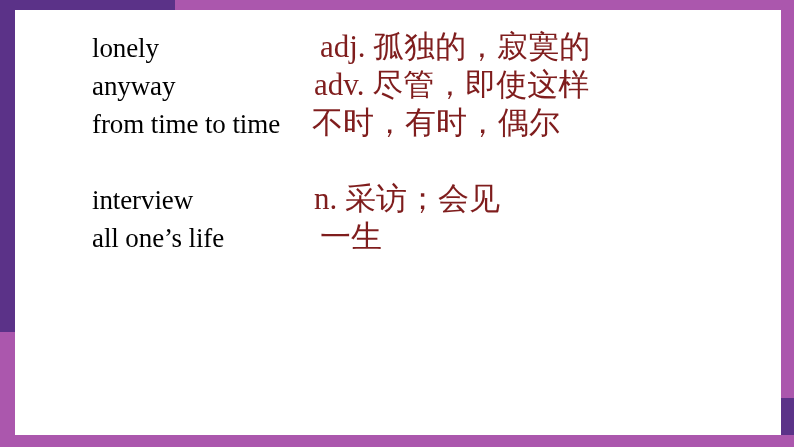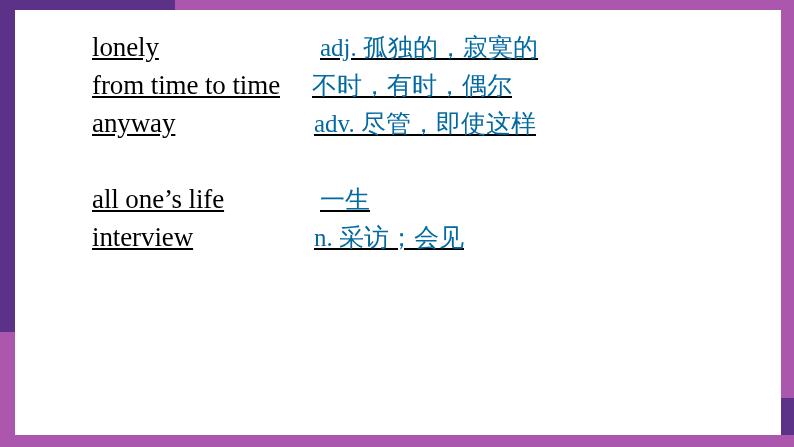--- a/index.html
+++ b/index.html
@@ -93,43 +93,42 @@
     bottom: 13px;
     background: #ffffff;
   }
 
   
   .vocab-list {
     position: absolute;
     left: 76px;
     top: 17px;
     right: 0;
-    text-decoration: underline;
   }
 
   .vocab-row {
     display: flex;
     align-items: baseline;
     height: 38px;
   }
 
   .term {
     flex: 0 0 auto;
     width: 220px;
     color: #000000;
     font-size: 27px;
     line-height: 38px;
     white-space: nowrap;
     letter-spacing: -0.1px;
   }
 
   .meaning {
     flex: 1 1 auto;
-    color: #0369a1;
-    font-size: 25px;
+    color: #7f1d1d;
+    font-size: 31px;
     line-height: 38px;
     white-space: nowrap;
   }
 
   
   .vocab-row[data-row="0"] .meaning { padding-left: 8px; }
   .vocab-row[data-row="1"] .meaning { padding-left: 0px; }
   .vocab-row[data-row="2"] .meaning { padding-left: 2px; }
   .vocab-row[data-row="3"] .meaning { padding-left: 2px; }
   .vocab-row[data-row="4"] .meaning { padding-left: 2px; }
@@ -150,39 +149,39 @@
 
   <div class="canvas">
 
     <div class="vocab-list">
 
       <div class="vocab-row" data-row="0">
         <span class="term">lonely</span>
         <span class="meaning">adj. 孤独的，寂寞的</span>
       </div>
 
+      <div class="vocab-row" data-row="2">
+        <span class="term">anyway</span>
+        <span class="meaning">adv. 尽管，即使这样</span>
+      </div>
+
       <div class="vocab-row" data-row="1">
         <span class="term">from time to time</span>
         <span class="meaning">不时，有时，偶尔</span>
       </div>
 
-      <div class="vocab-row" data-row="2">
-        <span class="term">anyway</span>
-        <span class="meaning">adv. 尽管，即使这样</span>
+      <div class="vocab-row" data-row="3">
       </div>
 
-      <div class="vocab-row" data-row="3">
+      <div class="vocab-row" data-row="4">
+        <span class="term">interview</span>
+        <span class="meaning">n. 采访；会见</span>
       </div>
 
       <div class="vocab-row" data-row="5">
         <span class="term">all one’s life</span>
         <span class="meaning">一生</span>
-      </div>
-
-      <div class="vocab-row" data-row="4">
-        <span class="term">interview</span>
-        <span class="meaning">n. 采访；会见</span>
       </div>
 
     </div>
 
   </div>
 </div>
 
 </body></html>

